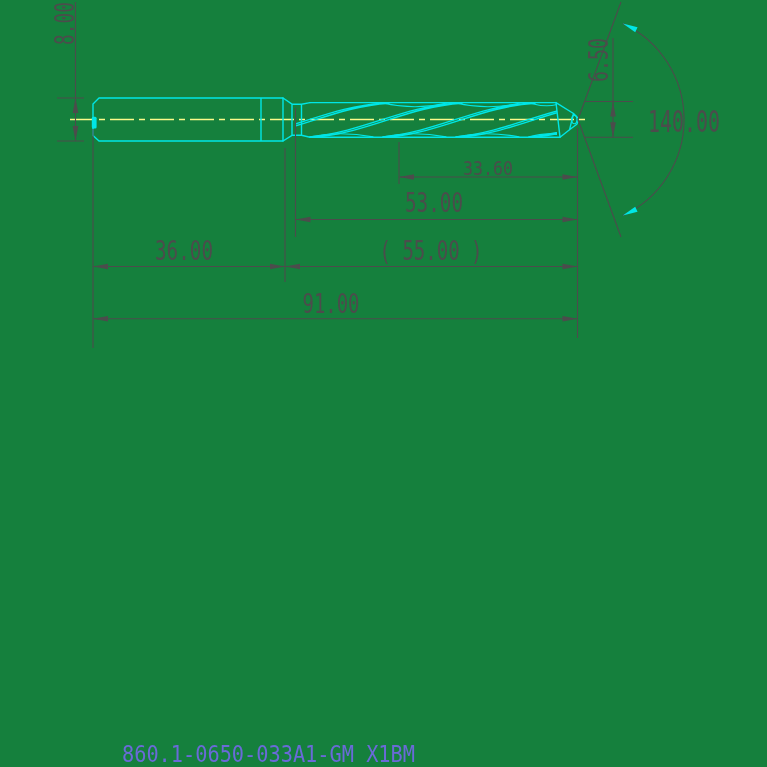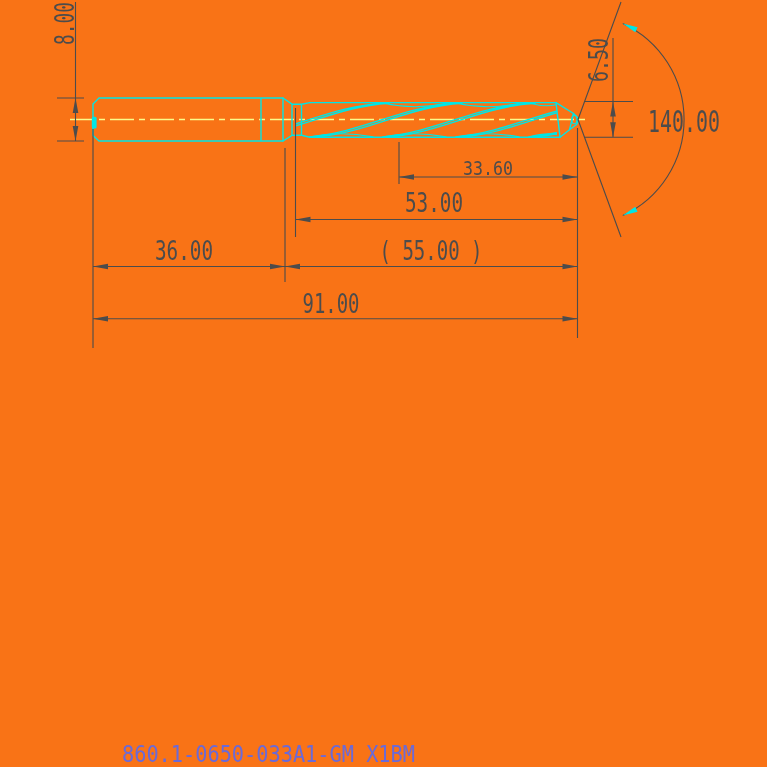--- a/index.html
+++ b/index.html
@@ -1,16 +1,16 @@
 <!DOCTYPE html>
 <html><head>
 <meta charset="utf-8">
 <style>
   html,body{margin:0;padding:0;background:#ffffff;}
-  .stage{position:relative;width:767px;height:767px;background:#f97316;overflow:hidden;
+  .stage{position:relative;width:767px;height:767px;background:#15803d;overflow:hidden;
          font-family:"DejaVu Sans Mono", monospace;}
   svg text{font-family:"DejaVu Sans Mono", monospace;}
   .dim-text{fill:#4C4C4C;font-size:26px;}
   .dim-text-sm{fill:#4C4C4C;font-size:20px;}
   .dim-text-lg{fill:#4C4C4C;font-size:30px;}
   .pn-text{fill:#6A6AD8;font-size:23.5px;}
 </style>
 </head>
 <body>
 

